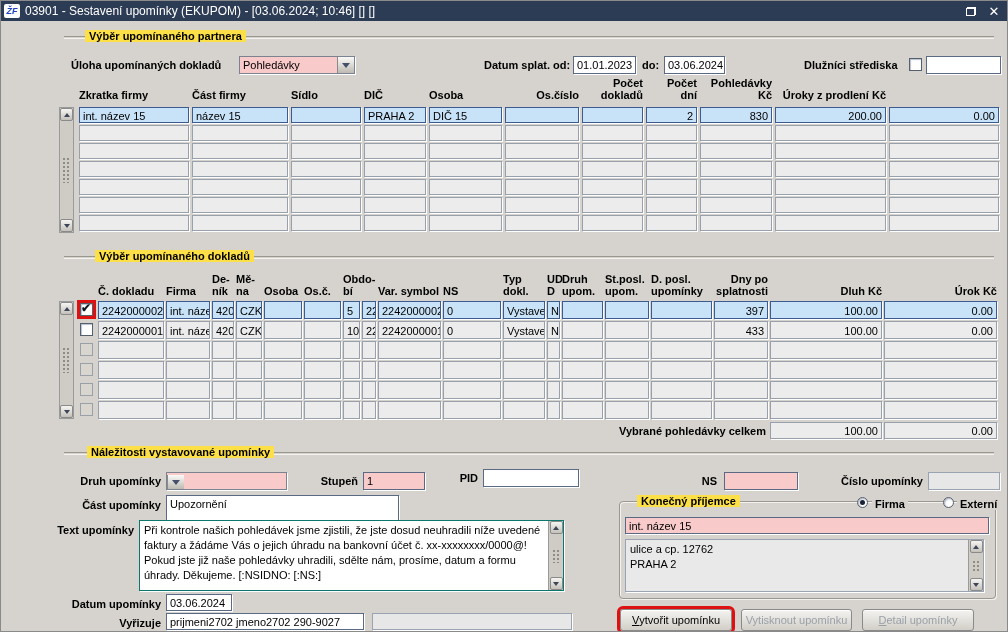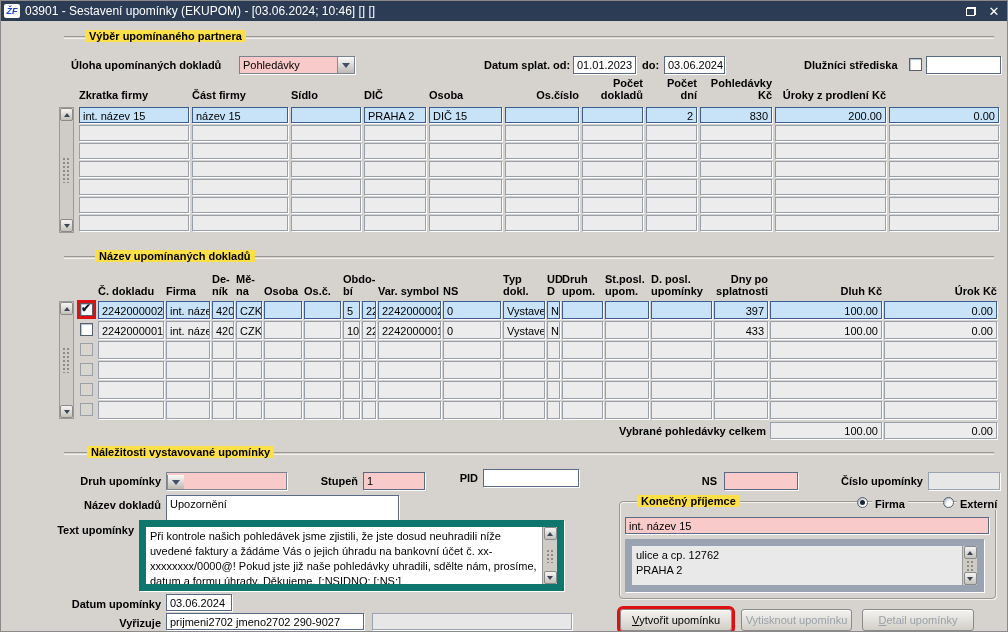--- a/index.html
+++ b/index.html
@@ -75,21 +75,21 @@
   .tri-dn-s { width:0; height:0; border:3px solid transparent; border-top:4px solid #3d4558; margin-top:3px; }
   .grip { width:9px; height:26px; margin:auto 0; background-image:radial-gradient(#8f8c86 1px, transparent 1.3px); background-size:4px 4px; }
 
   
   .btn { position:absolute; height:22px; background:linear-gradient(#f4f3f0,#d2cfc8); border:1px solid #8a8a8a; border-radius:3px;
          display:flex; align-items:center; justify-content:center; box-shadow:inset 0 1px 0 #fff; cursor:pointer; white-space:nowrap; }
   .btn.disabled { color:#9aa0a8; }
   .btn.hl { outline:3px solid #dd1111; }
   .u { text-decoration:underline; }
 
-  .ta { position:absolute; background:#fff; border:7px solid #0f766e; box-shadow:1px 1px 0 #ffffff; }
+  .ta { position:absolute; background:#fff; border:1px solid #0f766e; box-shadow:1px 1px 0 #ffffff; }
   .ta .ta-text { position:absolute; left:0; top:0; right:16px; bottom:0; padding:2px 4px; line-height:15px; overflow:hidden; }
   .ta .sb { right:0; top:0; height:100%; border:none; border-left:1px solid #9a9a9a; }
   .ta.flat { background:#e9e9e9; border-color:#9aa3b2; }
   .pre { white-space:pre-line; }
 </style>
 </head>
 <body>
 
 <div class="window">
 
@@ -231,21 +231,21 @@
           <div class="c"></div>
           <div class="c"></div>
           <div class="c"></div>
           <div class="c"></div>
           <div class="c"></div>
           <div class="c"></div>
       </div></div>
   </div>
 
   <div class="gline" style="left:63px; top:255px; width:930px;"></div>
-  <div class="leg" style="left:94px; top:249px;">Název upomínaných dokladů</div>
+  <div class="leg" style="left:94px; top:249px;">Výběr upomínaného dokladů</div>
 
   <div class="thead t2row" style="left:78px; top:262px; width:918px; height:36px;">
     <div class="h"></div>
     <div class="h">Č. dokladu</div>
     <div class="h">Firma</div>
     <div class="h">De-
 ník</div>
     <div class="h">Mě-
 na</div>
     <div class="h">Osoba</div>
@@ -439,21 +439,21 @@
   </div>
   <div class="lbl lblr" style="left:277px; top:474px; width:80px;">Stupeň</div>
   <div class="fld pink" style="left:362px; top:471px; width:62px; height:18px;">1</div>
   <div class="lbl lblr" style="left:427px; top:471px; width:50px;">PID</div>
   <div class="fld" style="left:482px; top:468px; width:96px; height:18px;"></div>
   <div class="lbl lblr" style="left:666px; top:474px; width:50px;">NS</div>
   <div class="fld pink" style="left:723px; top:471px; width:74px; height:18px;"></div>
   <div class="lbl lblr" style="left:822px; top:474px; width:100px;">Číslo upomínky</div>
   <div class="fld flat" style="left:927px; top:471px; width:72px; height:18px;"></div>
 
-  <div class="lbl lblr" style="left:60px; top:498px; width:100px;">Název dokladů</div>
+  <div class="lbl lblr" style="left:60px; top:498px; width:100px;">Část upomínky</div>
   <div class="fld" style="left:165px; top:494px; width:233px; height:26px;">Upozornění</div>
 
   <div class="gbox" style="left:618px; top:500px; width:377px; height:98px;"></div>
   <div class="leg" style="left:636px; top:494px;">Konečný příjemce</div>
   <span class="radio on" style="left:856px; top:496px;"></span>
   <div class="lbl" style="left:871px; top:497px; background:#d6d3ce; padding:0 3px;">Firma</div>
   <span class="radio" style="left:942px; top:496px;"></span>
   <div class="lbl" style="left:956px; top:497px; background:#d6d3ce; padding:0 3px;">Externí</div>
   <div class="fld pink" style="left:624px; top:516px; width:364px; height:17px;">int. název 15</div>
   <div class="ta flat" style="left:624px; top:538px; width:359px; height:53px;">

